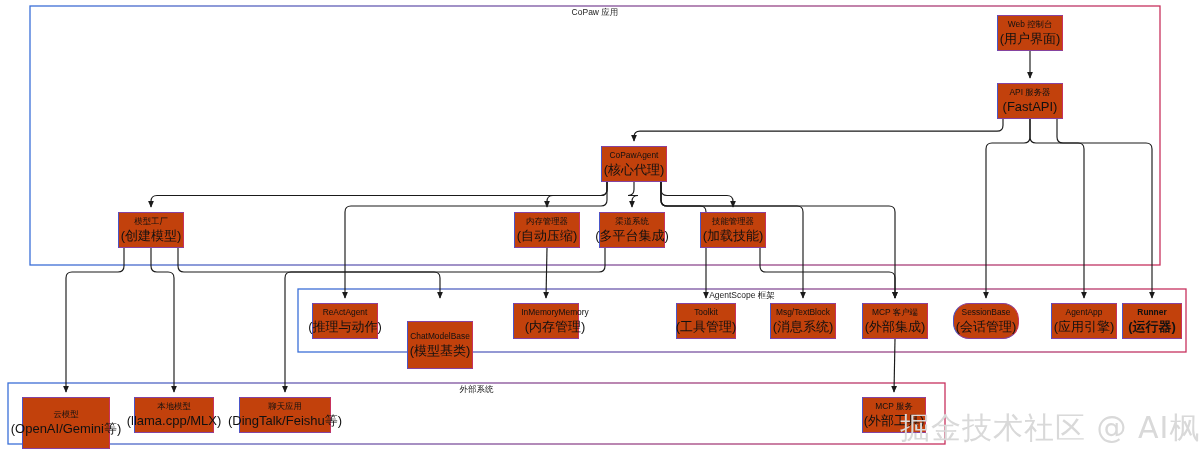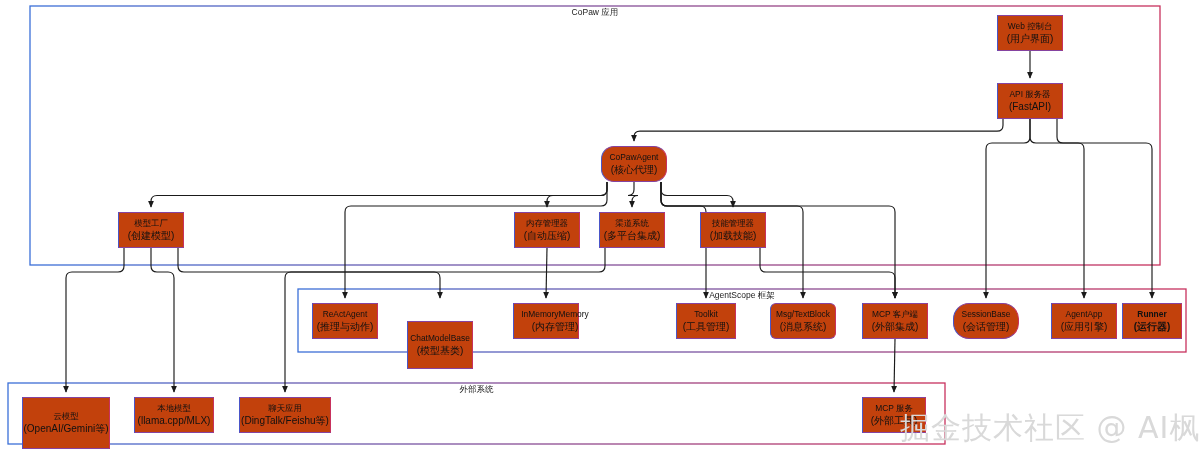--- a/index.html
+++ b/index.html
@@ -47,21 +47,21 @@
     justify-content: center;
     line-height: 1.32;
     color: #111;
     text-align: center;
   }
   .node .t1 {
     font-size: 8.4px;
     white-space: nowrap;
   }
   .node .t2 {
-    font-size: 10px;
+    font-size: 13px;
     white-space: nowrap;
   }
   .watermark {
     position: absolute;
     left: 900px;
     top: 408px;
     font-size: 30px;
     color: #d9d9d9;
     font-family: "DejaVu Sans", sans-serif;
     white-space: nowrap;
@@ -120,21 +120,21 @@
 
   <div id="nodes-layer">
       <div class="node" style="left: 997px; top: 15px; width: 66px; height: 36px;">
         <div class="t1">Web 控制台</div>
         <div class="t2">(用户界面)</div>
       </div>
       <div class="node" style="left: 997px; top: 83px; width: 66px; height: 36px;">
         <div class="t1">API 服务器</div>
         <div class="t2">(FastAPI)</div>
       </div>
-      <div class="node" style="left: 601px; top: 146px; width: 66px; height: 36px; border-radius: 13px;">
+      <div class="node" style="left: 601px; top: 146px; width: 66px; height: 36px;">
         <div class="t1">CoPawAgent</div>
         <div class="t2">(核心代理)</div>
       </div>
       <div class="node" style="left: 118px; top: 212px; width: 66px; height: 36px;">
         <div class="t1">模型工厂</div>
         <div class="t2">(创建模型)</div>
       </div>
       <div class="node" style="left: 514px; top: 212px; width: 66px; height: 36px;">
         <div class="t1">内存管理器</div>
         <div class="t2">(自动压缩)</div>
@@ -156,21 +156,21 @@
         <div class="t2">(模型基类)</div>
       </div>
       <div class="node" style="left: 513px; top: 303px; width: 66px; height: 36px; padding-left: 18px;">
         <div class="t1">InMemoryMemory</div>
         <div class="t2">(内存管理)</div>
       </div>
       <div class="node" style="left: 676px; top: 303px; width: 60px; height: 36px;">
         <div class="t1">Toolkit</div>
         <div class="t2">(工具管理)</div>
       </div>
-      <div class="node" style="left: 770px; top: 303px; width: 66px; height: 36px; border-radius: 6px;">
+      <div class="node" style="left: 770px; top: 303px; width: 66px; height: 36px;">
         <div class="t1">Msg/TextBlock</div>
         <div class="t2">(消息系统)</div>
       </div>
       <div class="node" style="left: 862px; top: 303px; width: 66px; height: 36px;">
         <div class="t1">MCP 客户端</div>
         <div class="t2">(外部集成)</div>
       </div>
       <div class="node" style="left: 953px; top: 303px; width: 66px; height: 36px; border-radius: 16px;">
         <div class="t1">SessionBase</div>
         <div class="t2">(会话管理)</div>

